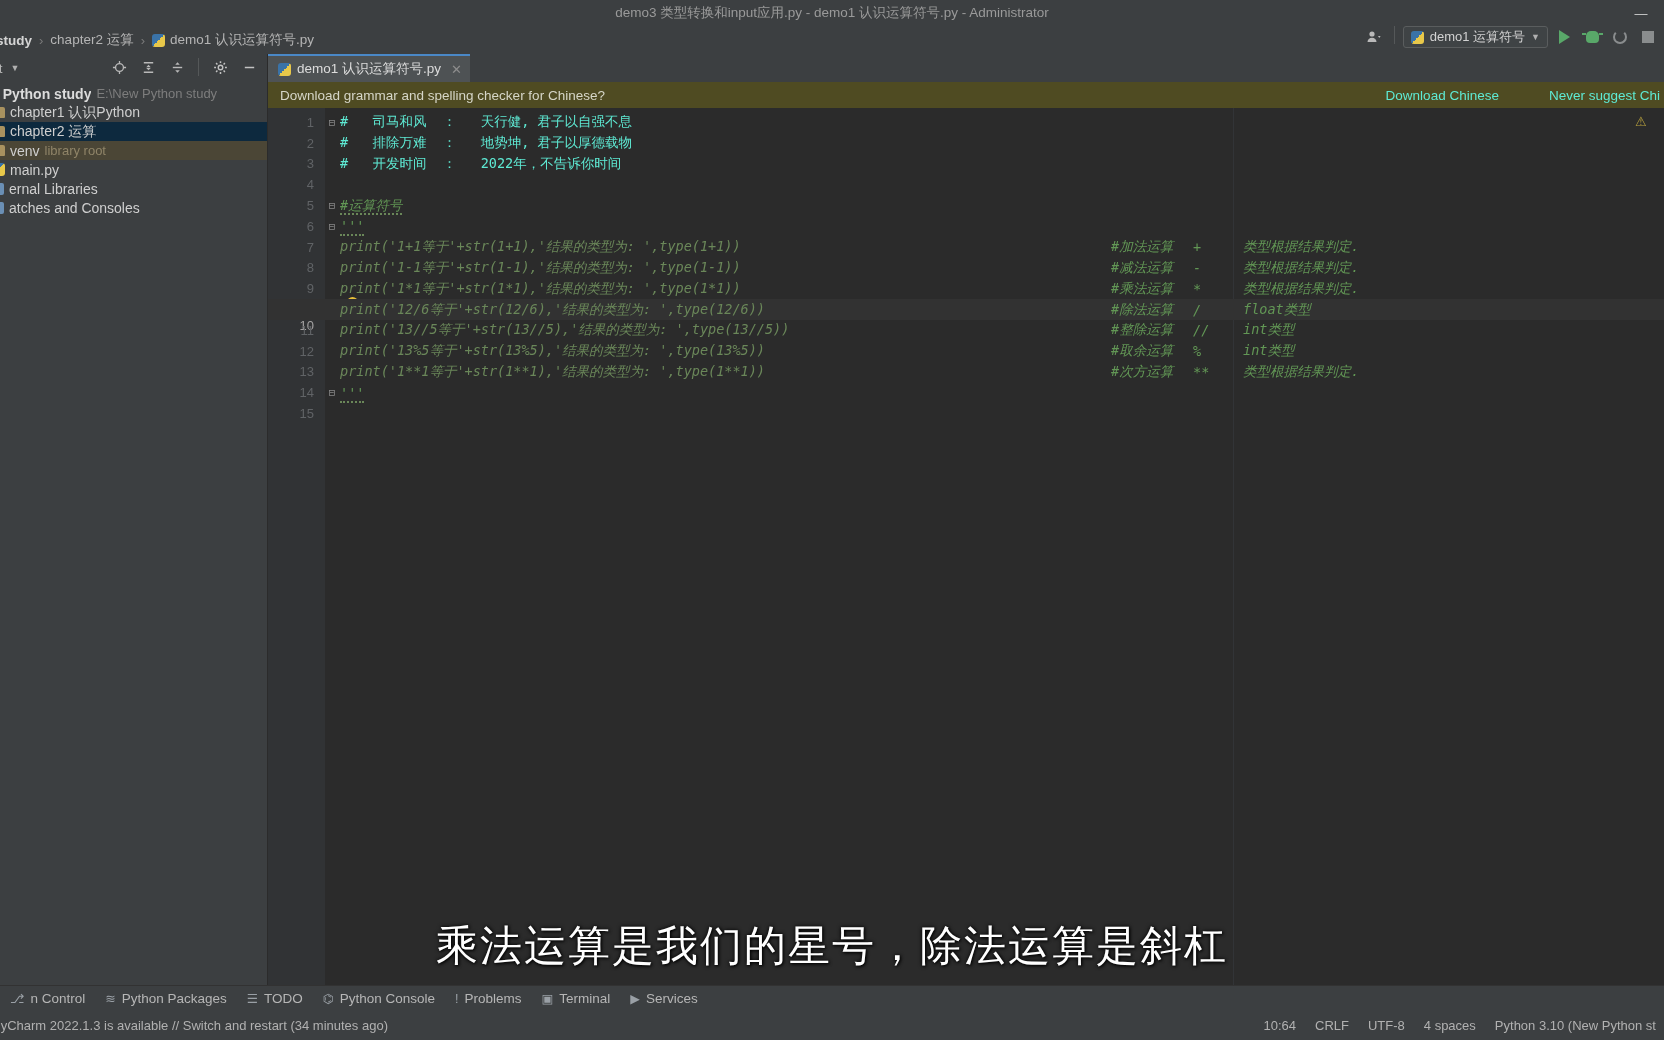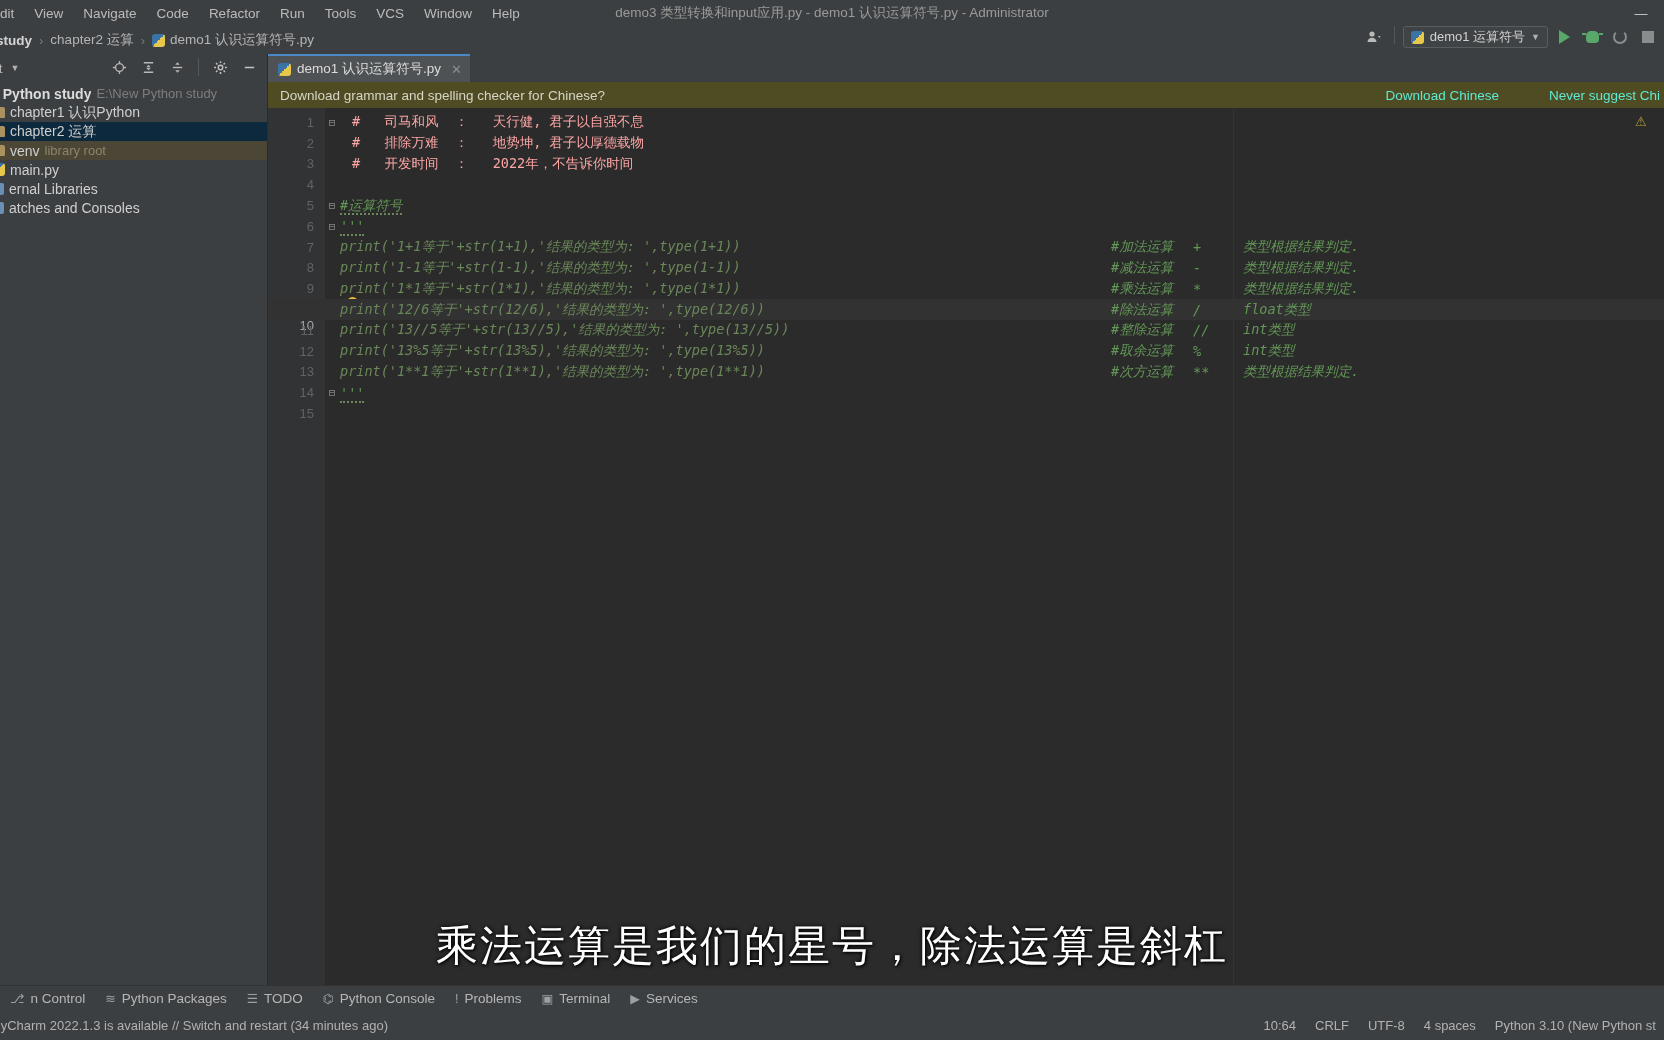--- a/index.html
+++ b/index.html
@@ -124,21 +124,21 @@
   }
   .codeline.hl { background: #323232; }
   .lnum {
     width: 57px; flex: none; text-align: right; padding-right: 11px;
     color: #606366; font-size: 13px; font-family: "Liberation Sans", sans-serif;
   }
   .codeline.hl .lnum { color: #a4a3a3; margin-top: 32px; }
   .fold { position: absolute; left: 58px; width: 12px; text-align: center; color: #888; font-size: 11px; }
   .ctext { padding-left: 15px; }
 
-  .c-comment { color: #fca5a5; font-style: normal; margin-left: 12px; }
+  .c-comment { color: #5eead4; font-style: normal; }
   .c-fn { color: #6a8759; font-style: italic; }
   .c-doc { color: #629755; font-style: italic; }
   .c-green-cmt { color: #629755; font-style: italic; }
   .squiggle { border-bottom: 2px dotted #6a8759; }
 
   .bulb {
     position: absolute; width: 11px; height: 11px; border-radius: 50%;
     background: #e8bf3a; left: 7px; top: 4px;
   }
   .bulb::after { content:""; position:absolute; left:2.5px; top:10px; width:6px; height:3px; background:#c8a12c; }
@@ -168,34 +168,20 @@
     letter-spacing: 2px;
     text-shadow: 0 0 4px rgba(0,0,0,.95), 1px 1px 3px rgba(0,0,0,.9);
     pointer-events: none;
   }
 </style>
 </head>
 <body>
 
 <div id="app">
 
-  <div class="menubar">
-    <div class="menu-items" id="menu-items">
-        <div class="menu-item">dit</div>
-        <div class="menu-item">View</div>
-        <div class="menu-item">Navigate</div>
-        <div class="menu-item">Code</div>
-        <div class="menu-item">Refactor</div>
-        <div class="menu-item">Run</div>
-        <div class="menu-item">Tools</div>
-        <div class="menu-item">VCS</div>
-        <div class="menu-item">Window</div>
-        <div class="menu-item">Help</div>
-      </div>
-  </div>
   <div class="win-title">demo3 类型转换和input应用.py - demo1 认识运算符号.py - Administrator</div>
   <div class="win-buttons">
     <div class="win-btn">—</div>
   </div>
 
   <div class="navbar">
     <div class="crumbs" id="crumbs">
         <div class="crumb bold">
           <span>study</span>
         </div>

